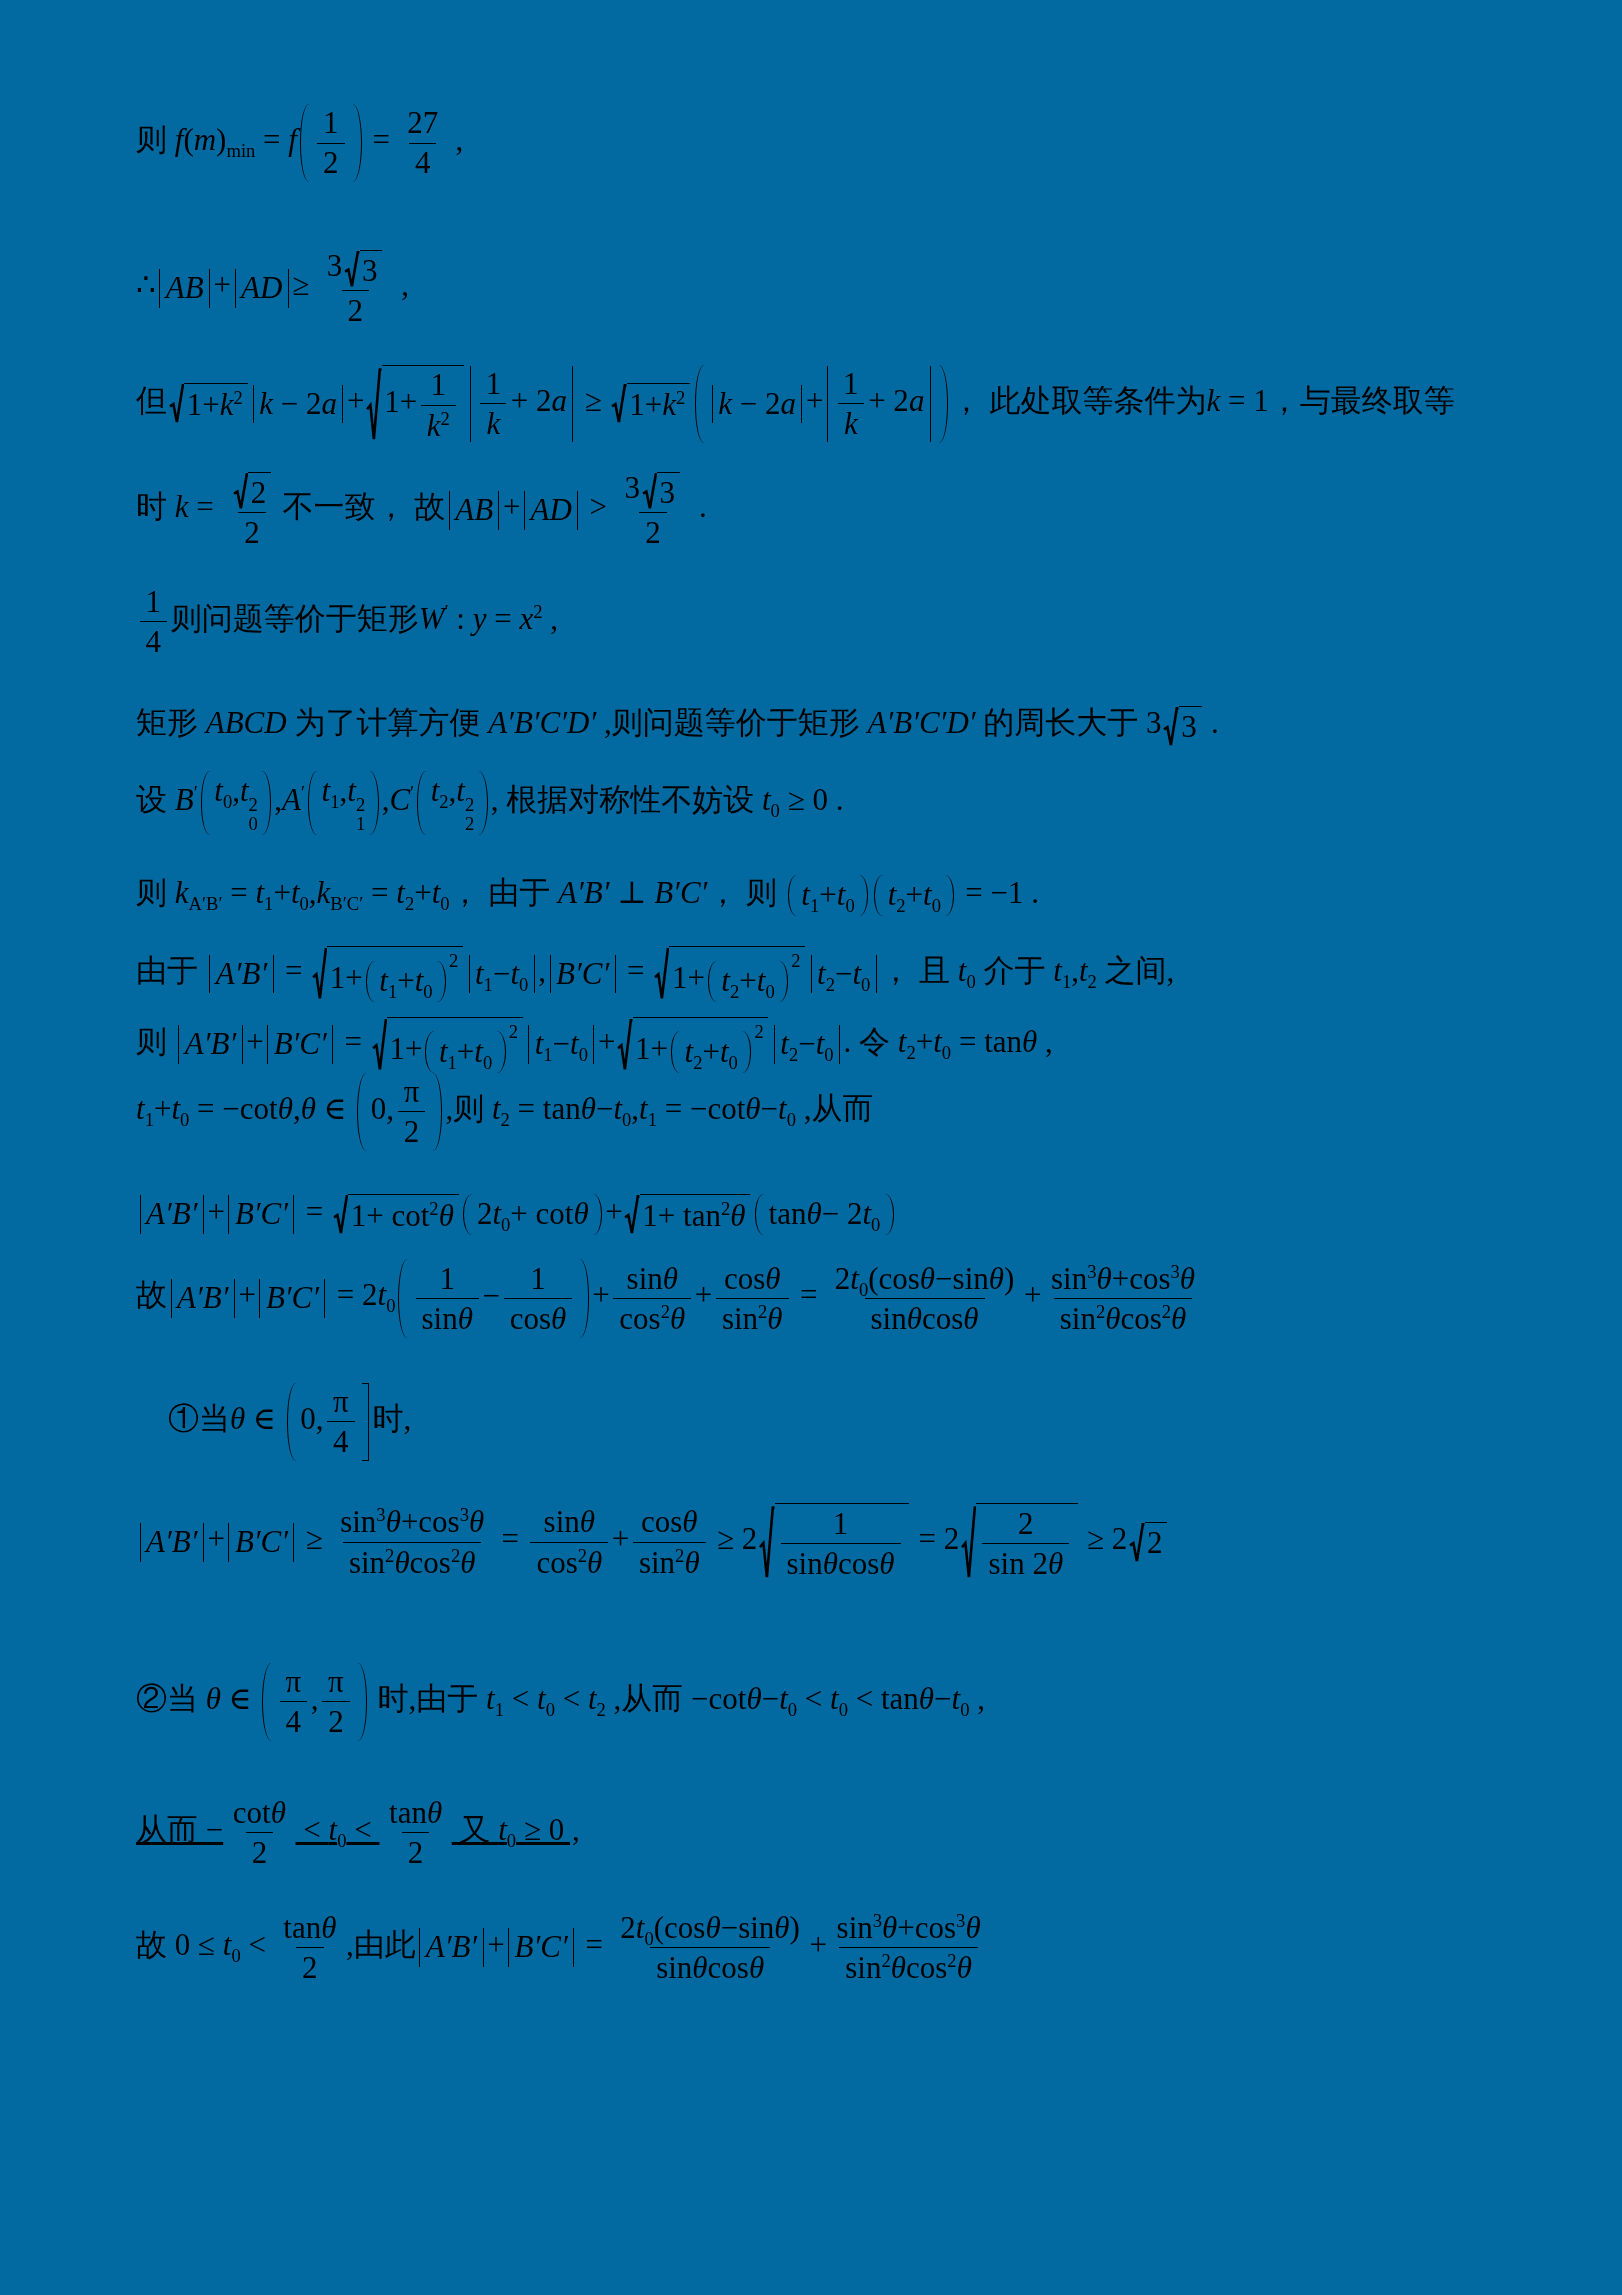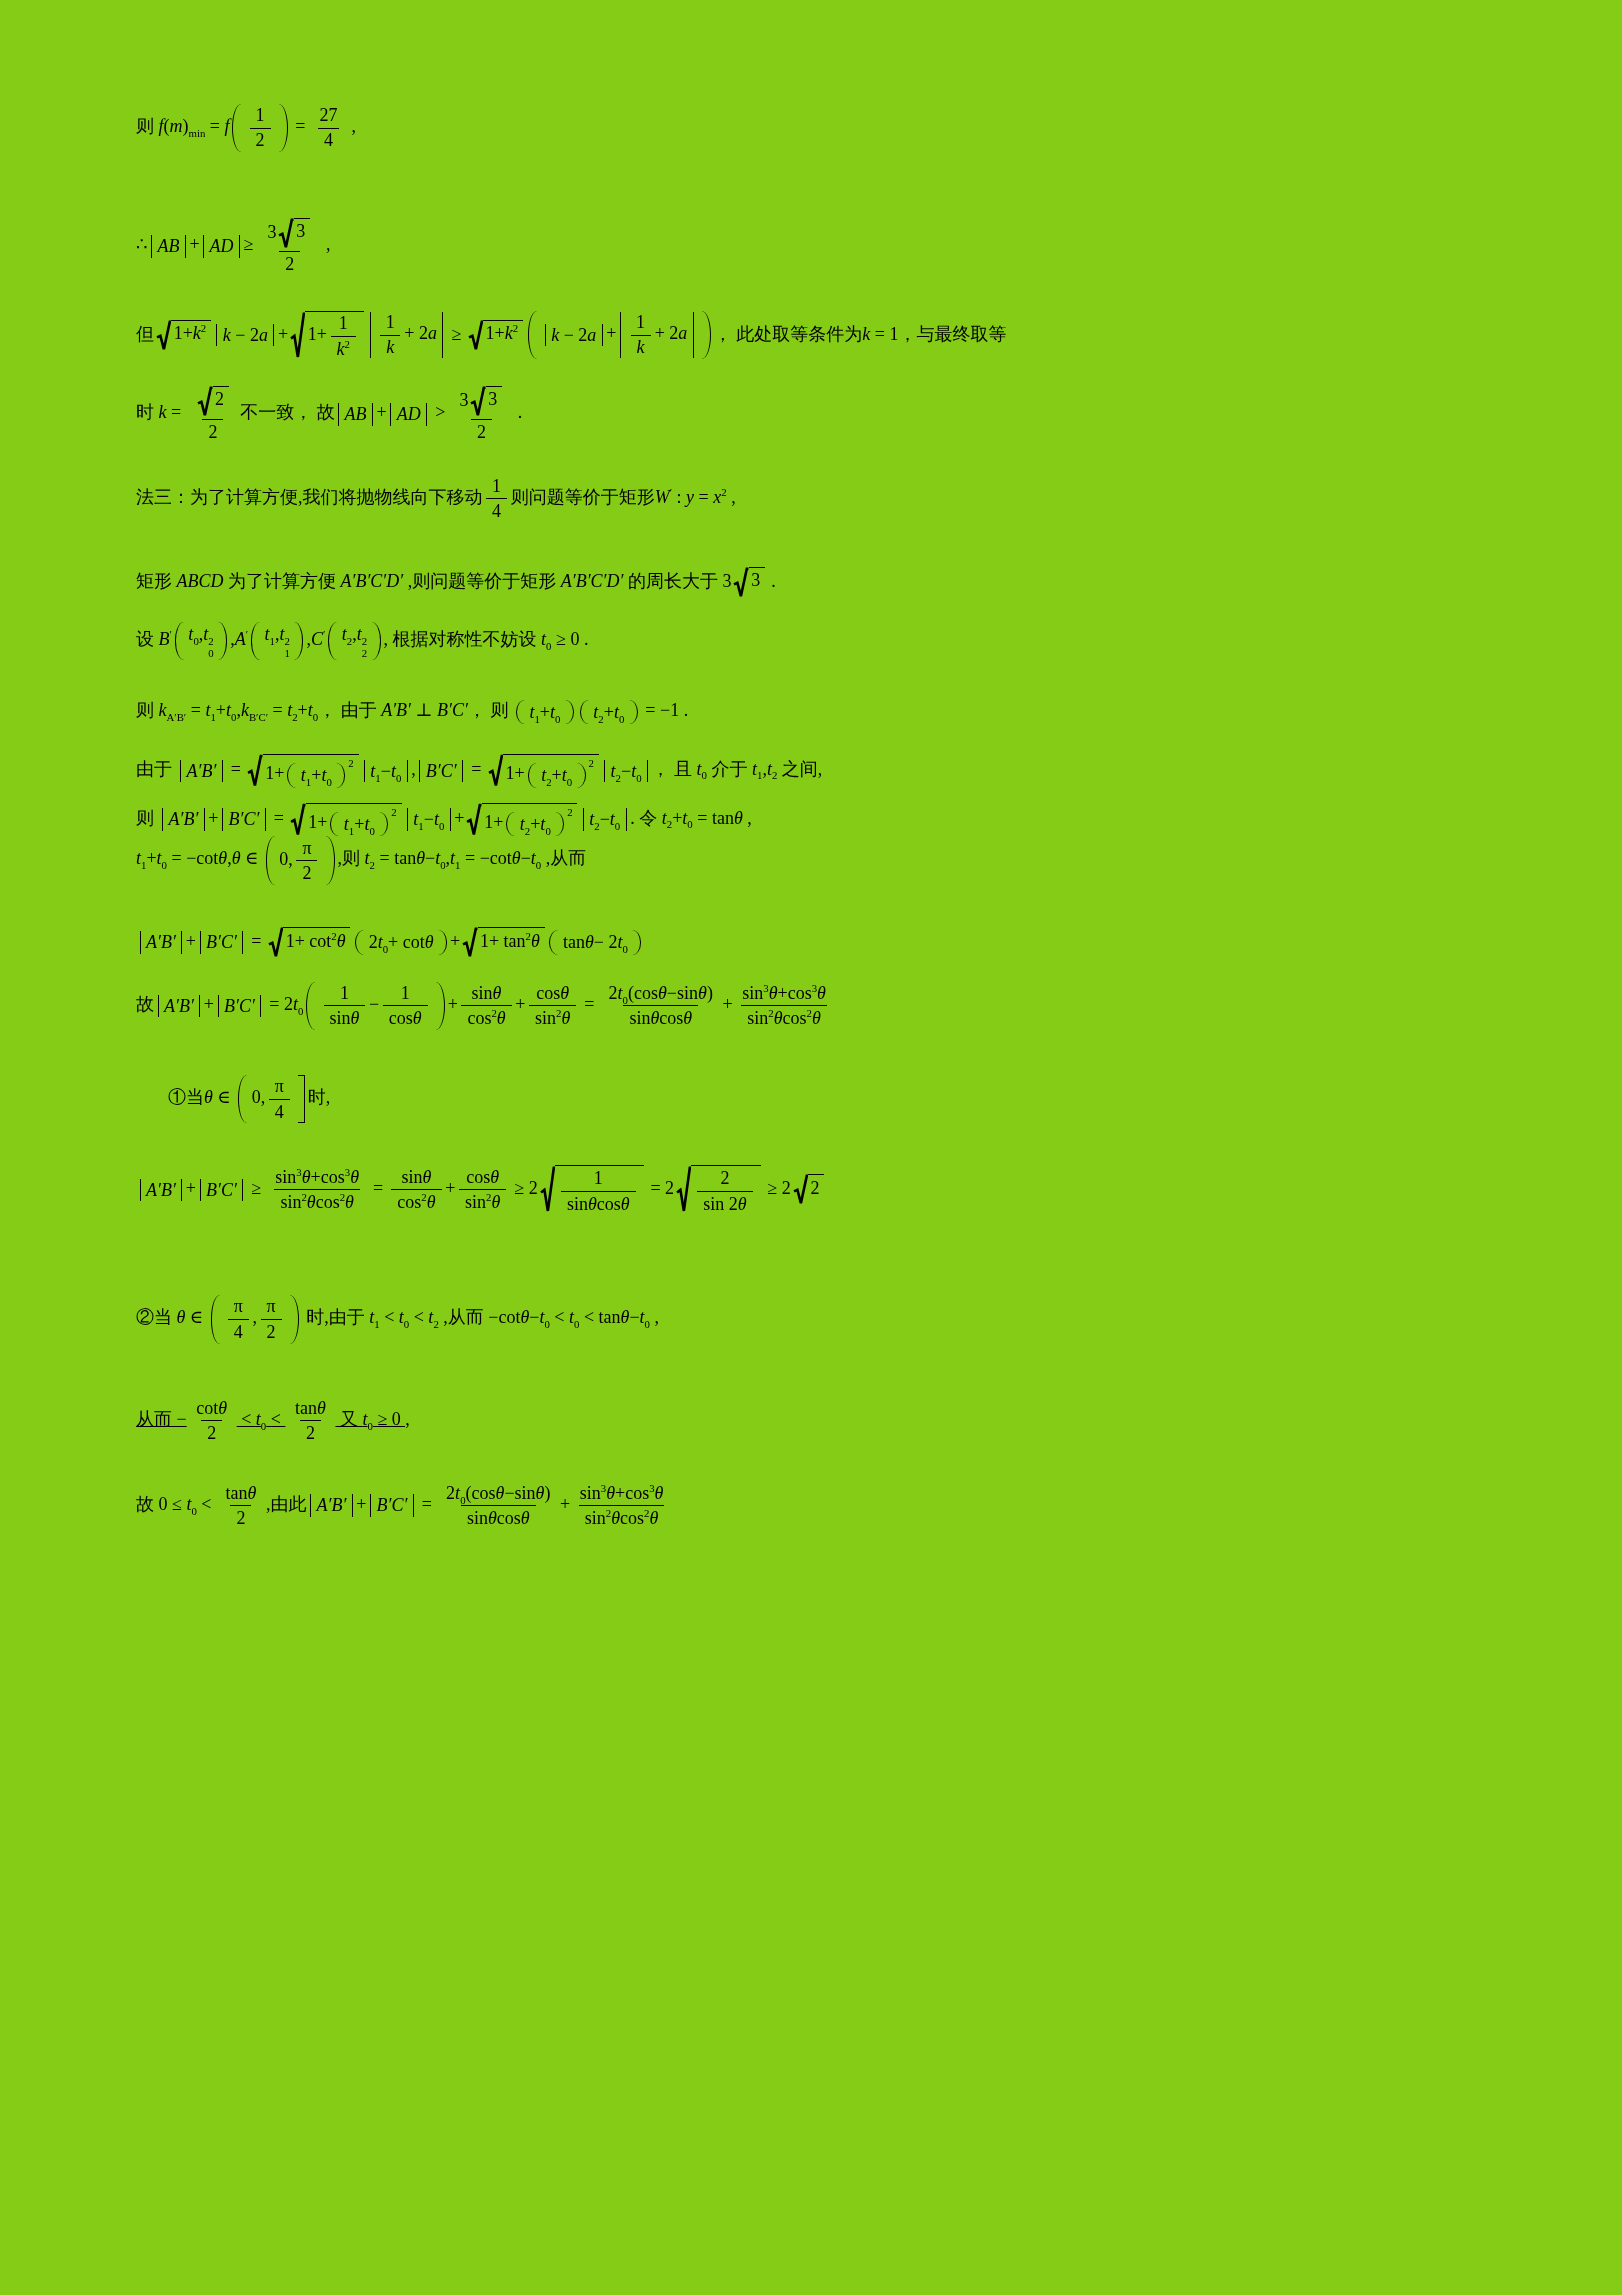--- a/index.html
+++ b/index.html
@@ -1,21 +1,21 @@
 <!DOCTYPE html>
 <html style="font-size:9.5px"><head>
 <meta charset="utf-8">
 <style>
   html,body{margin:0;padding:0;background:#ffffff;}
   body{width:1623px;height:2295px;}
   .page{
     box-sizing:border-box;width:1623px;height:2295px;overflow:hidden;
     padding:104px 78px 0 136px;
     font-family:"Liberation Serif","DejaVu Serif",serif;
-    font-size:18px;color:#000;background:#84cc16;
+    font-size:31px;color:#000;background:#0369a1;
   }
   .line{white-space:nowrap;line-height:1.25;}
   .rm{font-style:normal;}
   .it{font-style:italic;}
   sub,sup{font-size:.6em;line-height:0;}
   .csup{font-size:.6em;vertical-align:1.15em;}
   .ud{display:inline-flex;flex-direction:column;align-items:flex-start;
       font-size:.6em;line-height:1.05;vertical-align:-0.5em;}
   .frac{display:inline-flex;flex-direction:column;align-items:center;
         vertical-align:middle;margin:0 3.6px;line-height:1.15;}
@@ -115,21 +115,21 @@
           <span class="am"><span class="it">AD</span></span>
         </span><span class="rm"> &gt; </span><span class="frac">
           <span class="num"><span class="rm">3</span><span class="sqrt">
               <svg class="rad" viewBox="0 0 12 24" preserveAspectRatio="none">
                 <path d="M0.8 13.5 L3.4 12.2 L6.1 22.6 L10.7 1.4 L12 1.4" fill="none" stroke="#000" stroke-width="2.6" vector-effect="non-scaling-stroke"></path>
               </svg>
               <span class="sqc"><span class="rm">3</span></span>
             </span></span>
           <span class="den"><span class="rm">2</span></span>
         </span><span class="rm"> .</span></div>
-      <div class="line" style="margin-top: 33px;"><span class="rm">法三：为了计算方便,我们将抛物线向下移动</span><span class="frac">
+      <div class="line" style="margin-top: 33px;"><span class="frac">
           <span class="num"><span class="rm">1</span></span>
           <span class="den"><span class="rm">4</span></span>
         </span><span class="rm">则问题等价于矩形</span><span class="it">W</span><sup>′</sup><span class="rm"> : </span><span class="it">y</span><span class="rm"> = </span><span class="it">x</span><sup>2</sup><span class="rm"> ,</span></div>
       <div class="line" style="margin-top: 45px;"><span class="rm">矩形 </span><span class="it">ABCD</span><span class="rm"> 为了计算方便 </span><span class="it">A′B′C′D′</span><span class="rm"> ,则问题等价于矩形 </span><span class="it">A′B′C′D′</span><span class="rm"> 的周长大于 3</span><span class="sqrt">
           <svg class="rad" viewBox="0 0 12 24" preserveAspectRatio="none">
             <path d="M0.8 13.5 L3.4 12.2 L6.1 22.6 L10.7 1.4 L12 1.4" fill="none" stroke="#000" stroke-width="2.6" vector-effect="non-scaling-stroke"></path>
           </svg>
           <span class="sqc"><span class="rm">3</span></span>
         </span><span class="rm"> .</span></div>
       <div class="line" style="margin-top: 24px;"><span class="rm">设 </span><span class="it">B</span><sup>′</sup><span class="par">

